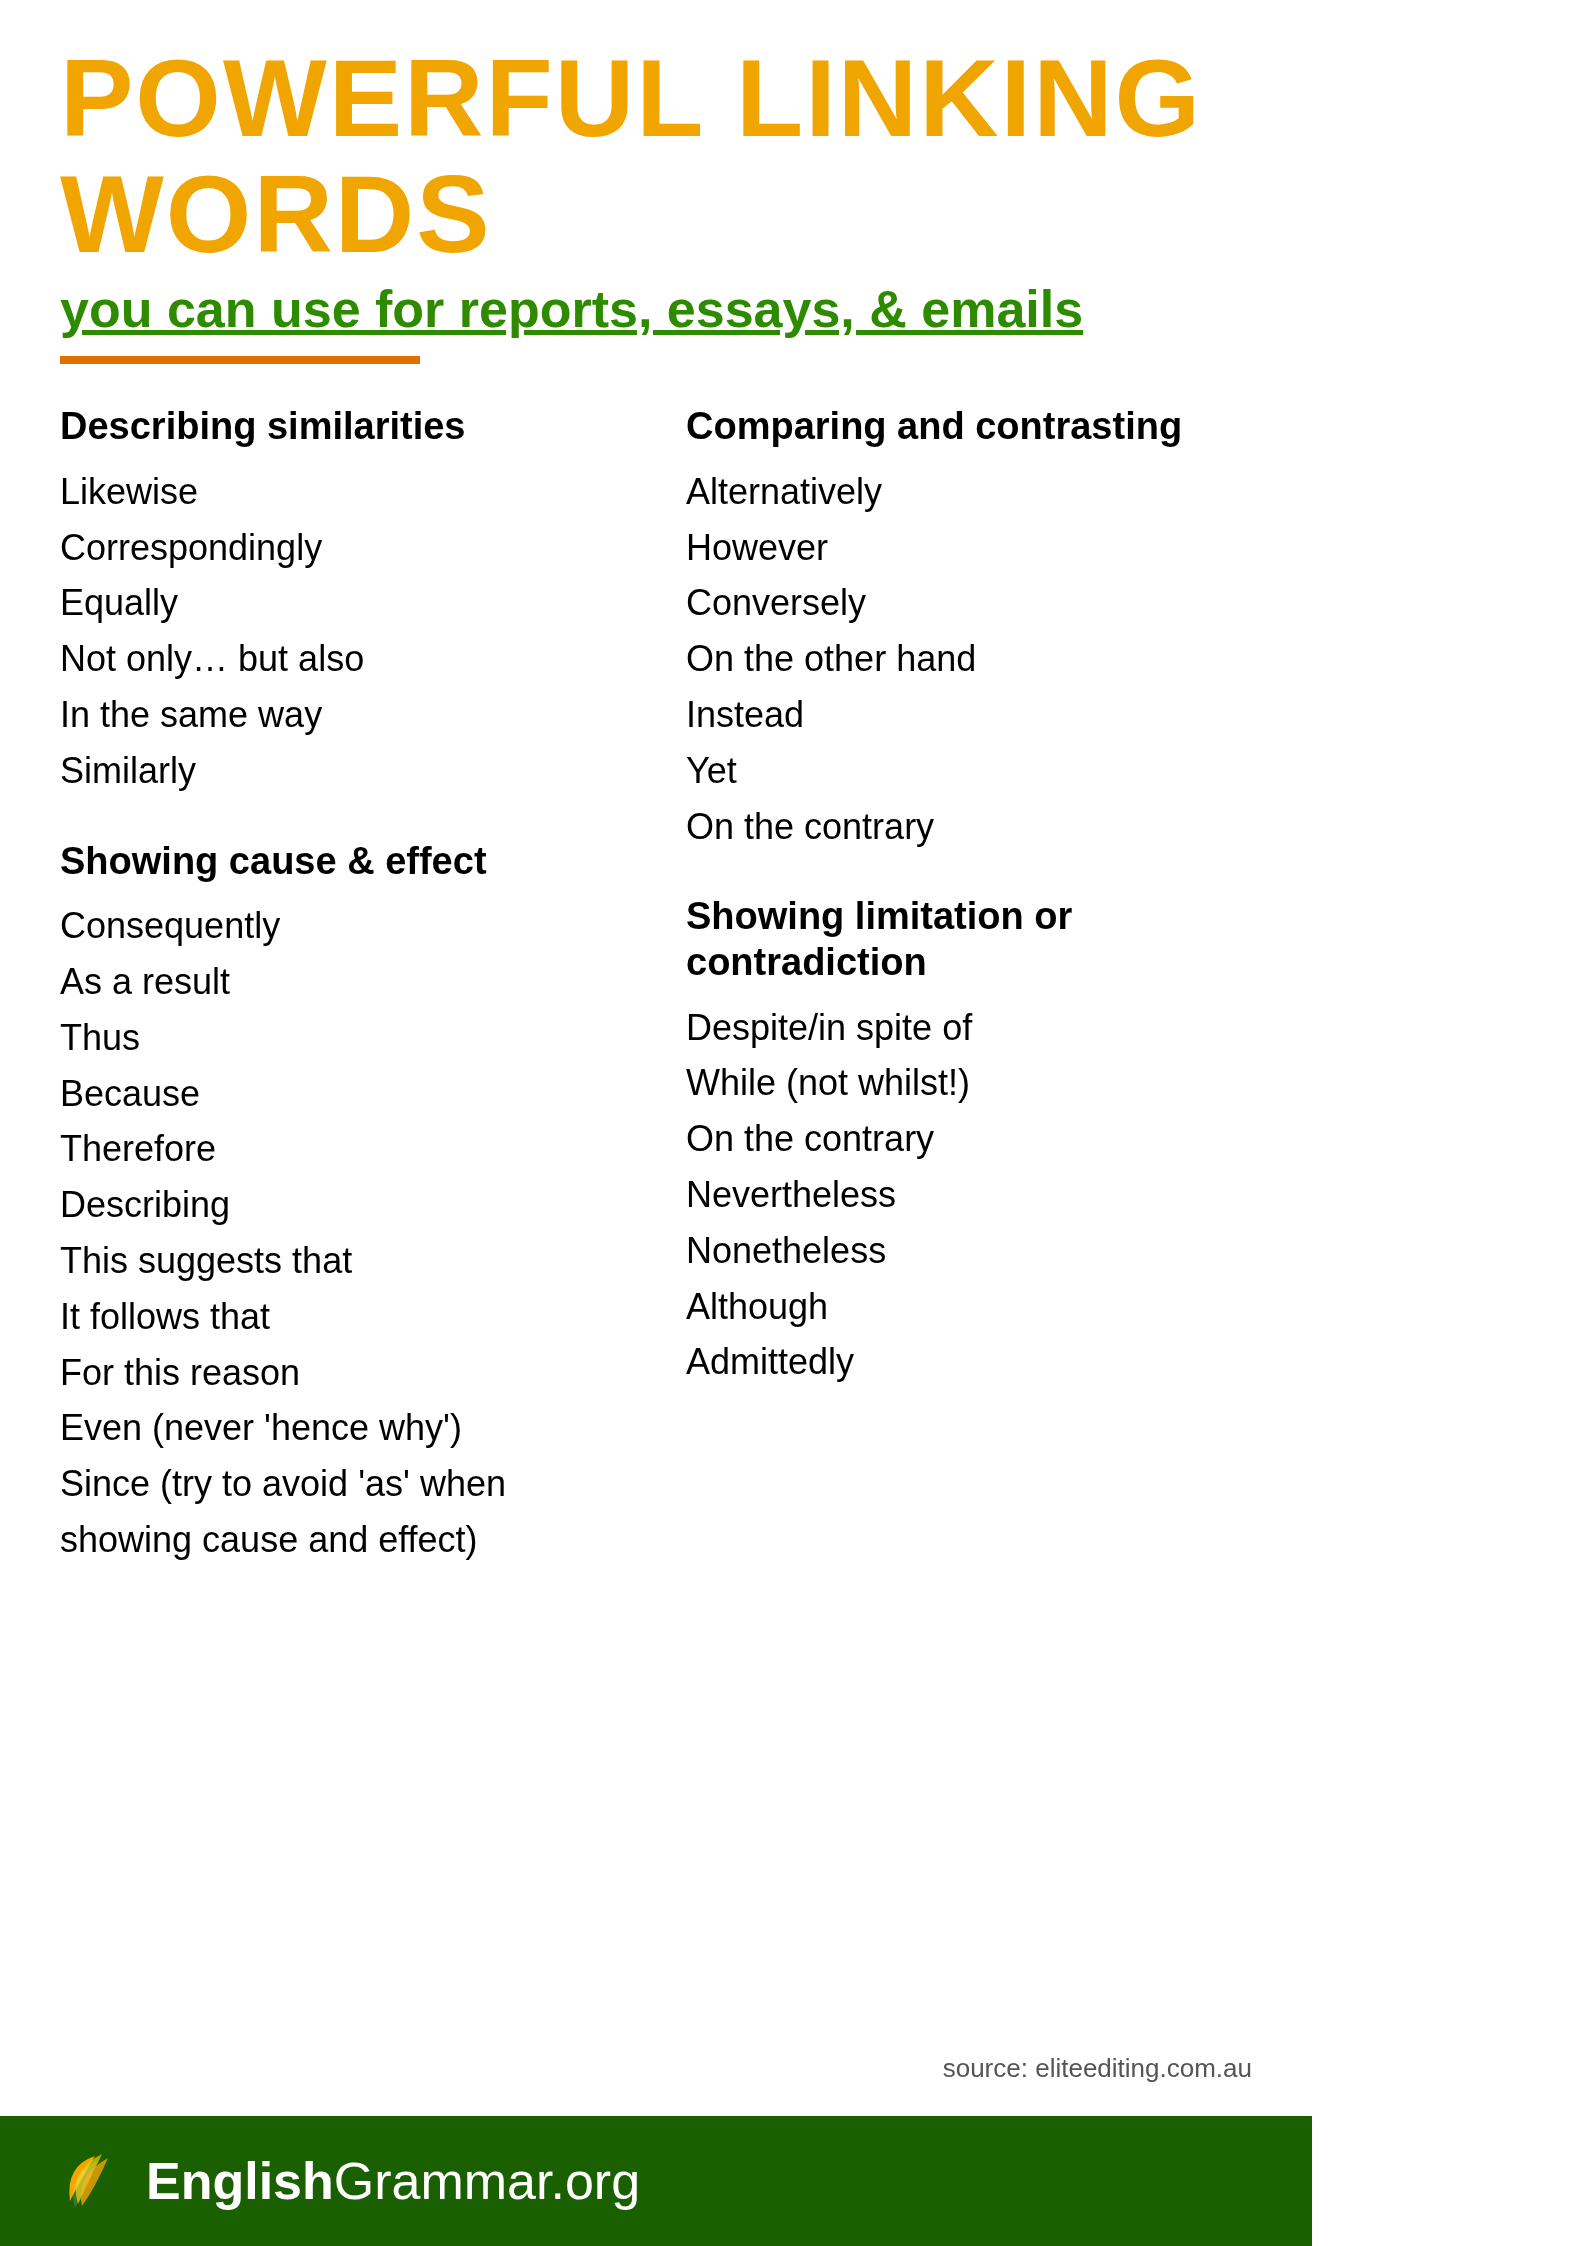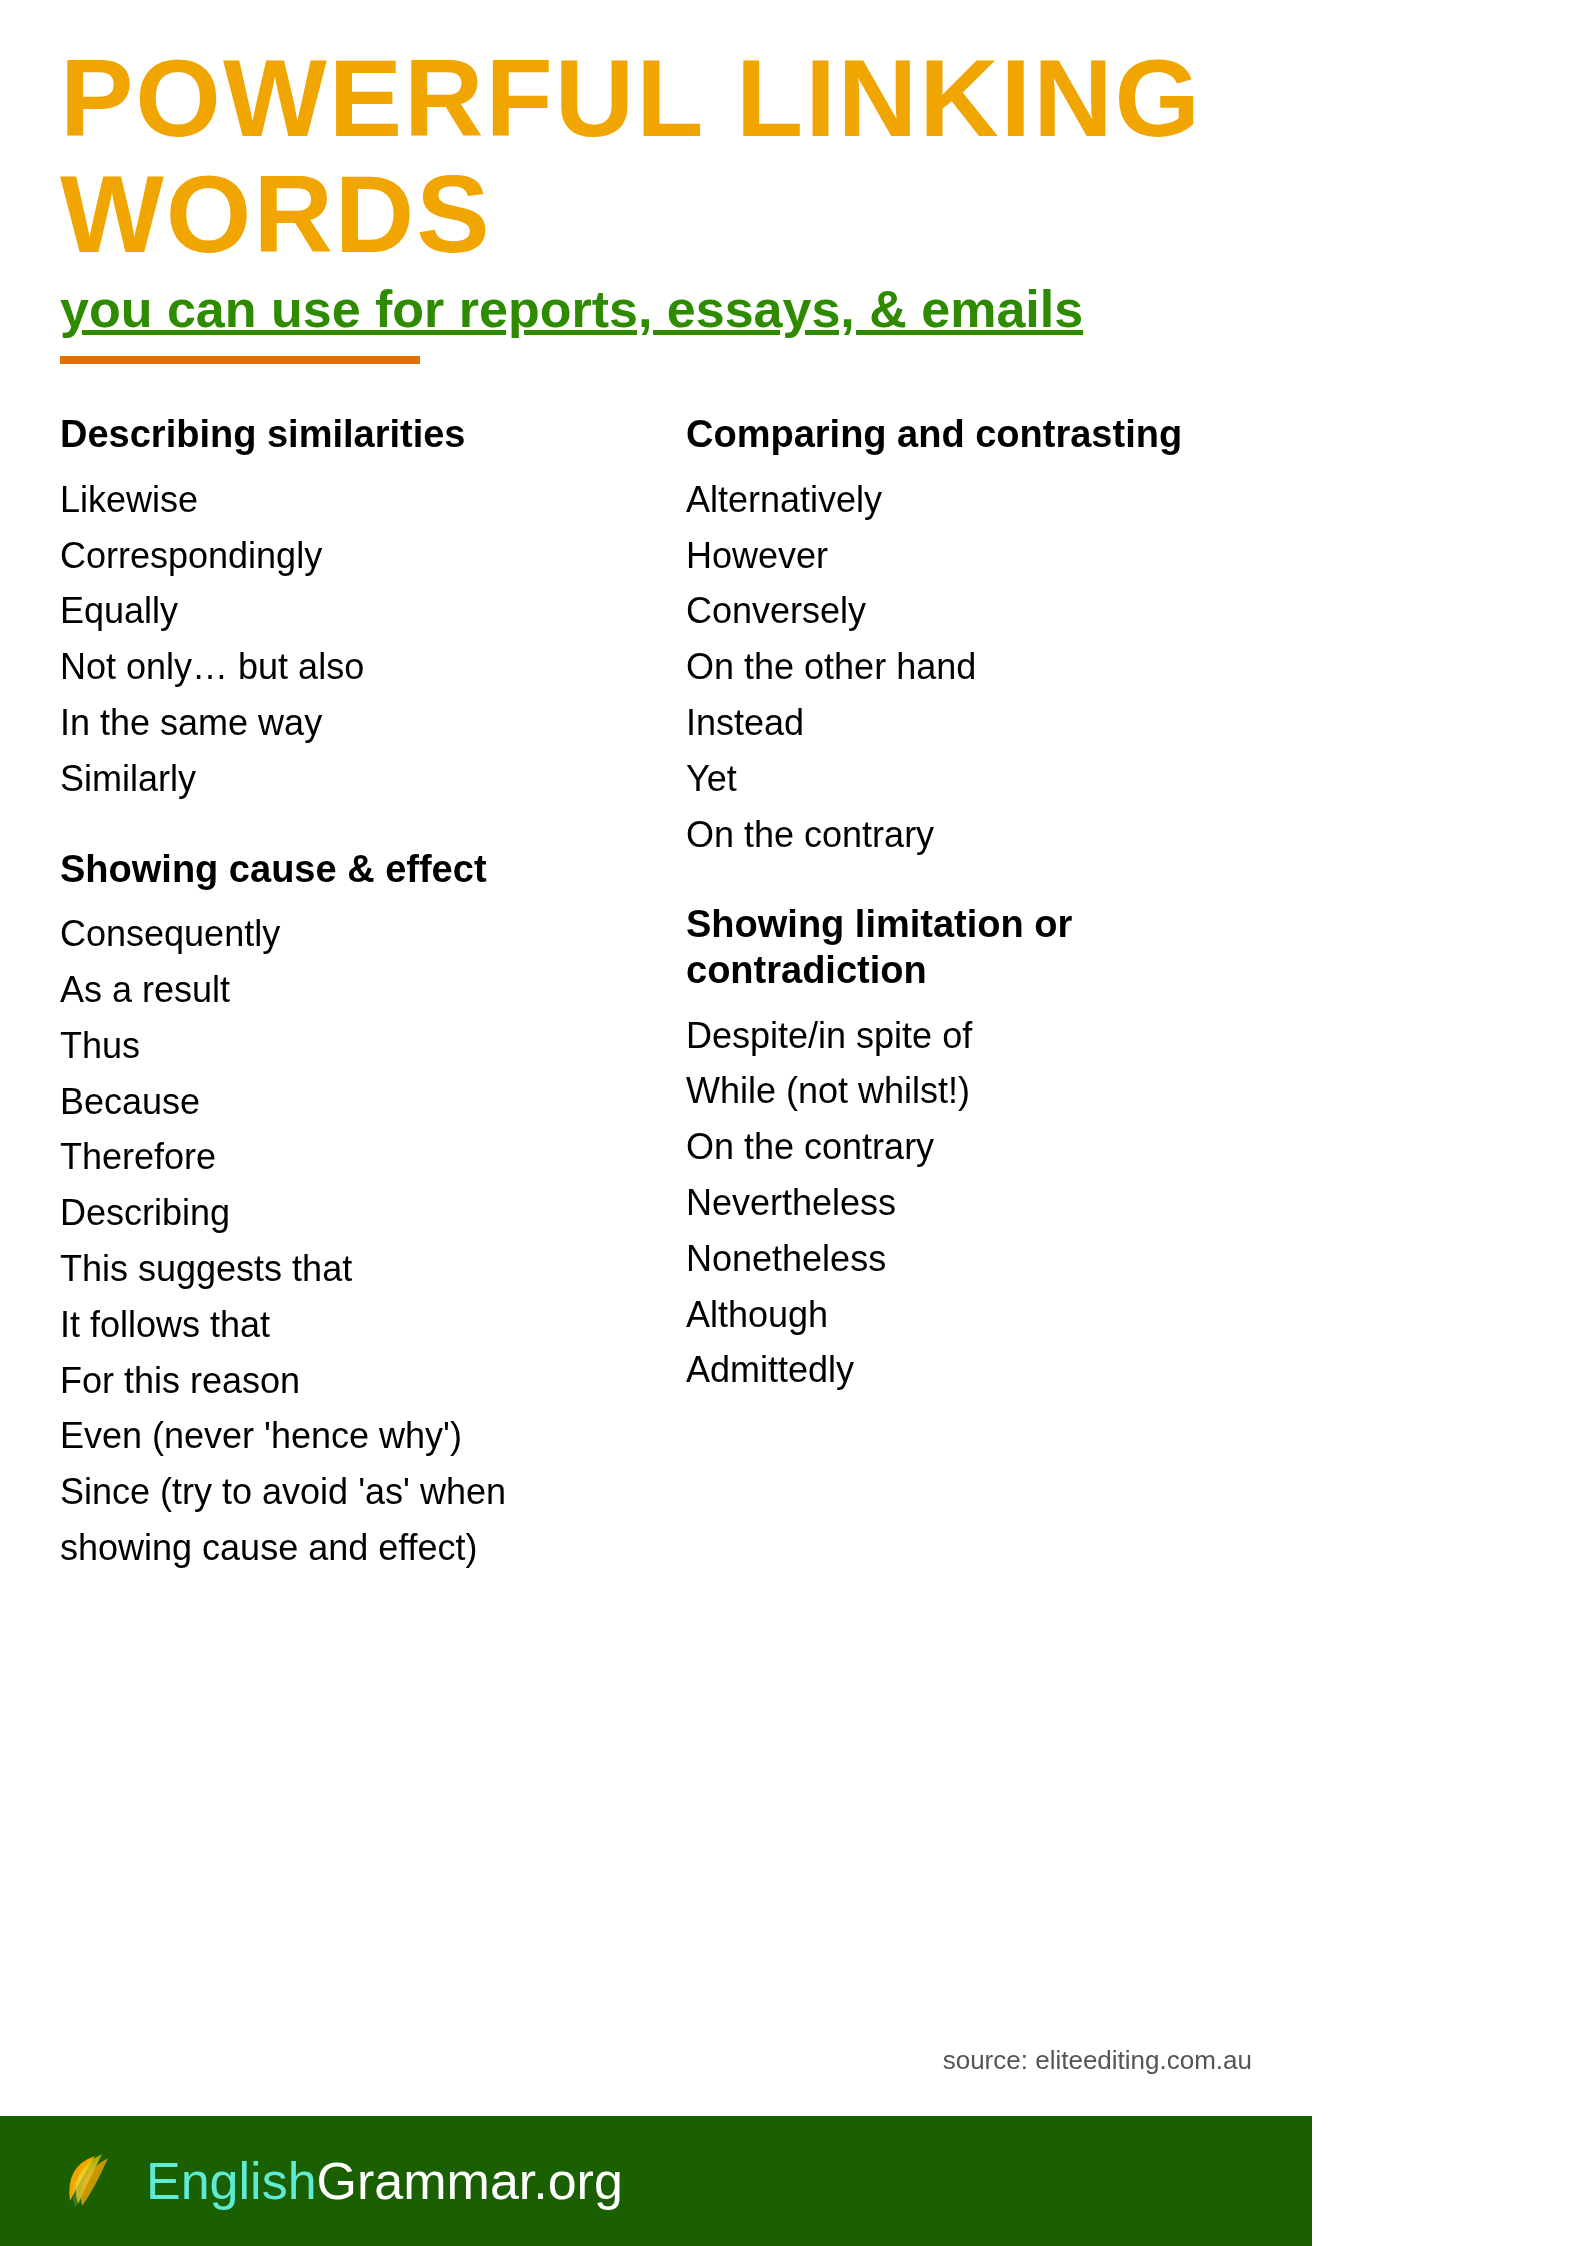--- a/index.html
+++ b/index.html
@@ -11,21 +11,20 @@
       min-height: 2246px;
     }
 
     .page {
       width: 1312px;
       min-height: 2246px;
       background: #ffffff;
       display: flex;
       flex-direction: column;
       padding: 0;
-      gap: 8px;
     }
 
     .header {
       background: #ffffff;
       padding: 40px 60px 0 60px;
     }
 
     .main-title {
       font-size: 110px;
       font-weight: 900;
@@ -197,19 +196,19 @@
       <div class="logo-icon">
         <svg class="leaf-svg" viewBox="0 0 70 70" xmlns="http://www.w3.org/2000/svg">
 
           <path d="M10 55 Q5 20 35 10 Q20 35 10 55Z" fill="#f0a500"></path>
           <path d="M18 58 Q8 25 42 8 Q28 38 18 58Z" fill="#f0d000" opacity="0.7"></path>
           <path d="M22 60 Q15 30 48 12 Q35 42 22 60Z" fill="#f0a500" opacity="0.8"></path>
           <path d="M15 62 Q5 32 38 14 Q25 44 15 62Z" fill="#ffffff" opacity="0.15"></path>
         </svg>
       </div>
       <div style="font-size:52px; font-weight:900; color:#ffffff; display:flex; align-items:baseline; gap:0;">
-        <span style="font-weight:400; color:#5eead4;">English</span>
+        <span style="font-weight:700; color:#ffffff;">English</span>
           <span style="font-weight:400; color:#ffffff;"><span>Grammar</span><span>.org</span></span>
       </div>
     </div>
   </div>
 
 </div>
 
 </body></html>

